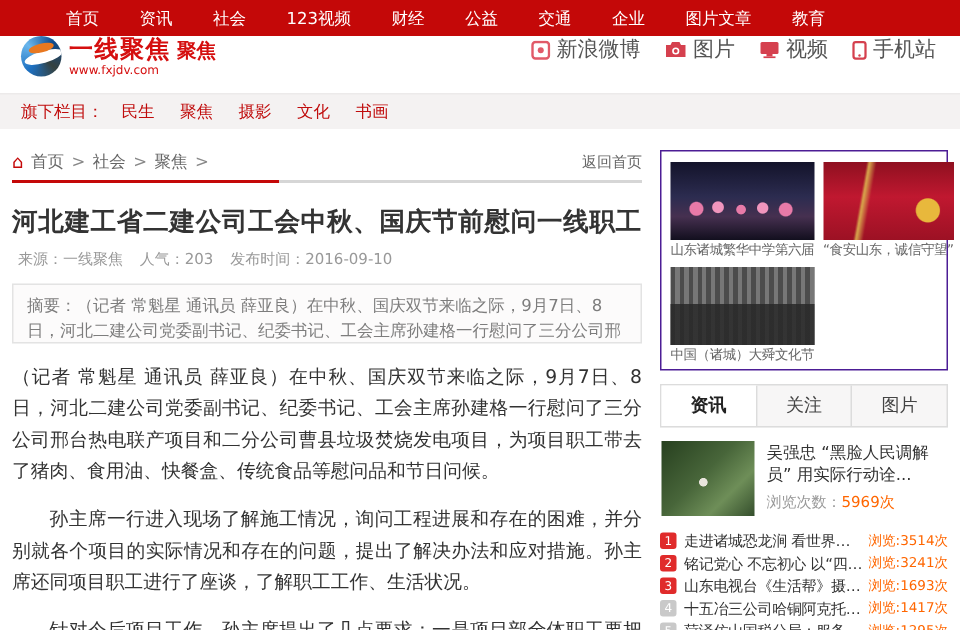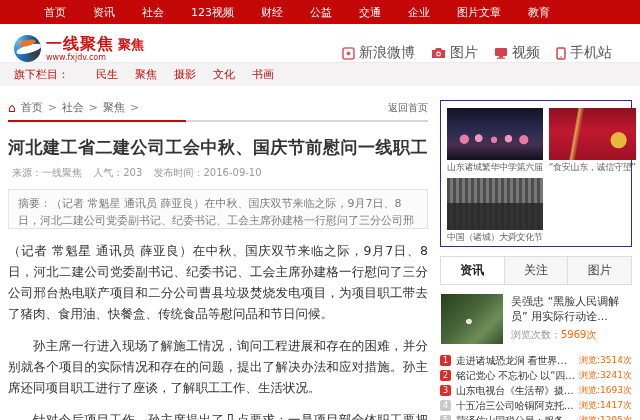--- a/index.html
+++ b/index.html
@@ -5,41 +5,41 @@
   * { margin:0; padding:0; box-sizing:border-box; }
   html,body { width:640px; height:420px; overflow:hidden; background:#fff;
     font-family:"DejaVu Sans","Liberation Sans",sans-serif; }
 
   
   .topnav { height:24px; background:#c40808; display:flex; align-items:center;
     padding:0 0 0 44px; gap:27px; }
   .topnav a { color:#fff; font-size:11px; text-decoration:none; white-space:nowrap; }
 
   
-  .header { height:38px; background:#fff; display:flex; align-items:flex-end;
-    justify-content:space-between; padding:0 28px 0 14px; }
+  .header { height:38px; background:#fff; display:flex; align-items:flex-start;
+    justify-content:space-between; padding:0 16px 0 14px; }
   .logo { display:flex; align-items:center; gap:5px; }
   .globe { width:27px; height:27px; border-radius:50%; position:relative; overflow:hidden;
     background:conic-gradient(from 220deg,#1c6fc0,#6ab6ec,#0c4a90,#35413f,#1c6fc0); }
   .globe::after { content:''; position:absolute; left:2px; top:10px; width:26px; height:8px;
     background:#fff; border-radius:50%; transform:rotate(-16deg); }
   .globe::before { content:''; position:absolute; left:5px; top:5px; width:17px; height:6px;
     background:#e87820; border-radius:50%; transform:rotate(-14deg); z-index:1; }
   .logo-txt { line-height:1; }
   .logo-main { font-size:16px; font-weight:bold; color:#d50f0f; letter-spacing:1px; }
   .logo-sub { font-size:13px; font-weight:bold; color:#d50f0f; margin-left:4px; }
   .logo-url { font-size:8px; color:#d50f0f; margin-top:2px; }
   .quick { display:flex; align-items:center; gap:16px; }
   .qitem { display:flex; align-items:center; gap:4px; font-size:14px; color:#555; cursor:pointer; }
   .qitem svg { display:block; }
 
   
   .subnav { height:24px; background:#f4f2f2; border-top:1px solid #eceaea;
     display:flex; align-items:center; padding:0 0 0 14px; font-size:11px; color:#c00c0c; }
-  .subnav .lab { margin-right:27px; }
+  .subnav .lab { margin-right:12px; }
   .subnav a { color:#c00c0c; text-decoration:none; margin-right:17px; }
 
   
   .content { display:flex; padding:14px 8px 0 8px; gap:12px; }
   .main { width:420px; flex:none; }
   .sidebar { width:192px; flex:none; }
 
   
   .bc-wrap { border-bottom:2px solid #d6d6d6; padding-bottom:5px; position:relative; }
   .bc { display:flex; align-items:center; font-size:11px; color:#666; gap:5px; }

